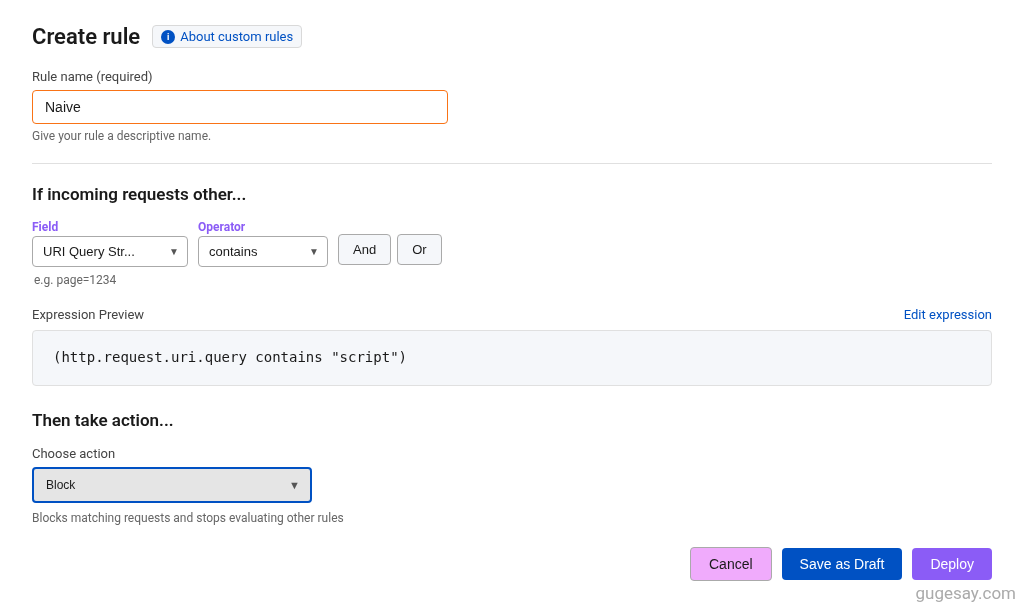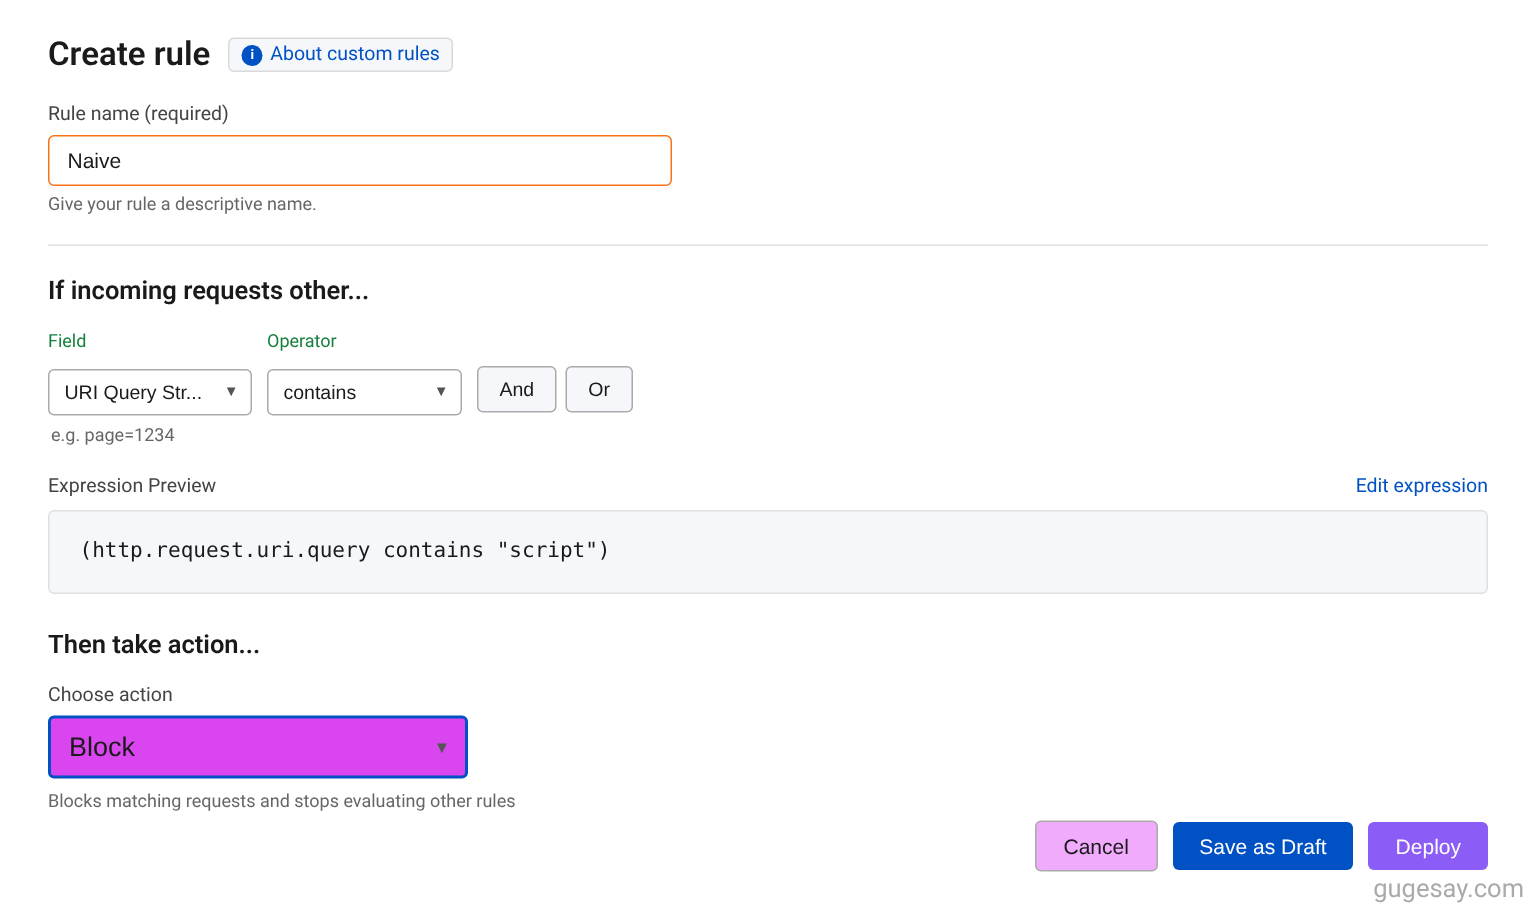--- a/index.html
+++ b/index.html
@@ -95,23 +95,24 @@
 
     .conditions-row {
       display: flex;
       align-items: flex-start;
       gap: 10px;
       margin-bottom: 6px;
     }
 
     .col-label {
       font-size: 12px;
-      color: #15803d;
-      margin-bottom: 12px;
+      color: #8b5cf6;
+      margin-bottom: 2px;
       display: block;
+      font-weight: bold;
     }
 
     .select-wrapper {
       position: relative;
       display: inline-flex;
       align-items: center;
     }
 
     .select-field {
       appearance: none;
@@ -120,21 +121,21 @@
       border: 1px solid #aaa;
       border-radius: 4px;
       font-size: 13px;
       color: #1a1a1a;
       background: #fff;
       cursor: pointer;
       outline: none;
     }
 
     .select-field-field {
-      width: 136px;
+      width: 156px;
     }
 
     .select-field-operator {
       width: 130px;
     }
 
     .select-arrow {
       position: absolute;
       right: 9px;
       pointer-events: none;
@@ -214,23 +215,23 @@
       align-items: center;
     }
 
     .action-select {
       width: 280px;
       appearance: none;
       -webkit-appearance: none;
       padding: 9px 36px 9px 12px;
       border: 2px solid #0051c3;
       border-radius: 4px;
-      font-size: 18px;
-      color: #1a1a1a;
-      background: #d946ef;
+      font-size: 12px;
+      color: #1a1a1a;
+      background: #e5e5e5;
       cursor: pointer;
       outline: none;
     }
 
     .action-arrow {
       position: absolute;
       right: 12px;
       pointer-events: none;
       font-size: 11px;
       color: #555;

